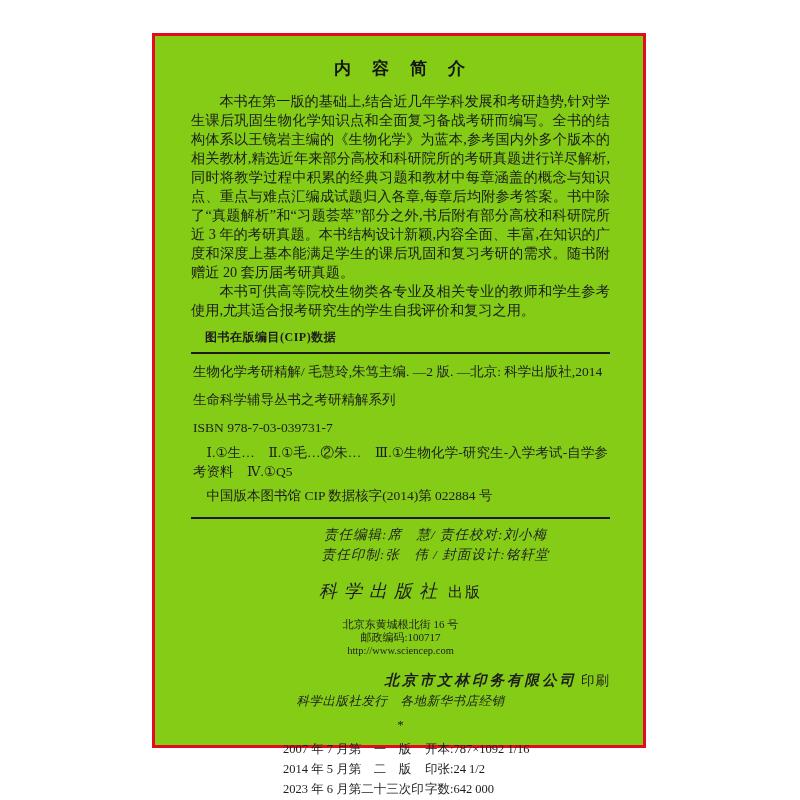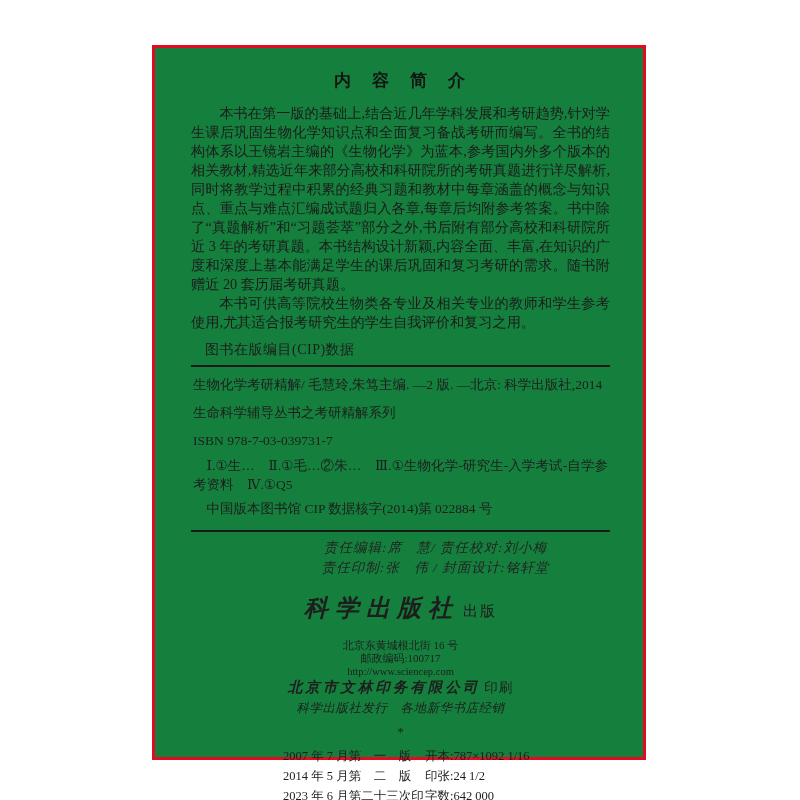--- a/index.html
+++ b/index.html
@@ -1,51 +1,51 @@
 <!DOCTYPE html>
 <html><head>
 <meta charset="utf-8">
 <style>
   html,body{margin:0;padding:0;}
   body{
     width:800px;height:800px;background:#ffffff;position:relative;overflow:hidden;
     font-family:"Liberation Serif","DejaVu Serif",serif;color:#1d1d1d;
   }
   .page{
-    position:absolute;left:152px;top:45px;width:488px;height:709px;
-    border:3px solid #e30b20;background:#15803d;box-sizing:content-box;
+    position:absolute;left:152px;top:33px;width:488px;height:709px;
+    border:3px solid #e30b20;background:#84cc16;box-sizing:content-box;
   }
   .content{padding:15px 33px 0 36px;}
   .page-title{
     margin:6px 0 12px 0;text-align:center;font-size:17px;font-weight:bold;
     letter-spacing:2px;color:#141414;
   }
   .intro{
     margin:0;font-size:14.2px;line-height:19px;text-align:justify;
     text-indent:2em;color:#1b1b1b;
   }
   .cip{margin-top:9px;}
-  .cip-header{font-weight:normal;font-size:14px;padding-left:14px;letter-spacing:.5px;}
+  .cip-header{font-weight:bold;font-size:12px;padding-left:14px;letter-spacing:.5px;}
   .rule{border-top:2px solid #1a1a1a;margin-top:6px;}
   .cip-body{padding:8px 2px 6px 2px;font-size:13.5px;}
   .cip-line{margin:0 0 9px 0;line-height:19px;}
   .cip-line.tight{margin-bottom:6px;}
   .cip-class{text-indent:1em;text-align:justify;margin-bottom:5px;}
   .cip-reg{text-indent:1em;margin-bottom:0;}
   .credits{
     margin-top:6px;text-align:center;padding-left:70px;
     font-style:italic;font-size:13.5px;line-height:20px;letter-spacing:1px;color:#222;
   }
   .pub{margin-top:14px;text-align:center;}
-  .pub-name{font-size:24px;font-weight:bold;font-style:italic;letter-spacing:7px;}
+  .pub-name{font-size:18px;font-weight:normal;font-style:italic;letter-spacing:7px;}
   .pub-label{font-size:15px;letter-spacing:2px;}
   .pub-address{font-size:11px;margin-top:14px;line-height:14px;}
   .pub-postcode{font-size:11px;line-height:13px;}
   .pub-website{font-size:10.5px;line-height:13px;font-family:"Liberation Serif",serif;}
-  .printer-line{margin-top:0;}
+  .printer-line{margin-top:14px;text-align:right;}
   .printer-name{font-size:14.5px;font-weight:bold;font-style:italic;letter-spacing:3px;}
   .printer-label{font-size:13.5px;letter-spacing:1px;}
   .distribution{font-size:12.5px;margin-top:3px;letter-spacing:.5px;font-style:italic;}
   .star{font-size:13px;margin-top:7px;text-align:center;}
   .edition{margin:6px 0 0 92px;width:262px;font-size:12.5px;}
   .edition-row{display:flex;line-height:20px;}
   .edition-left{width:142px;flex:0 0 auto;}
   .edition-right{flex:1;}
 </style>
 </head>

